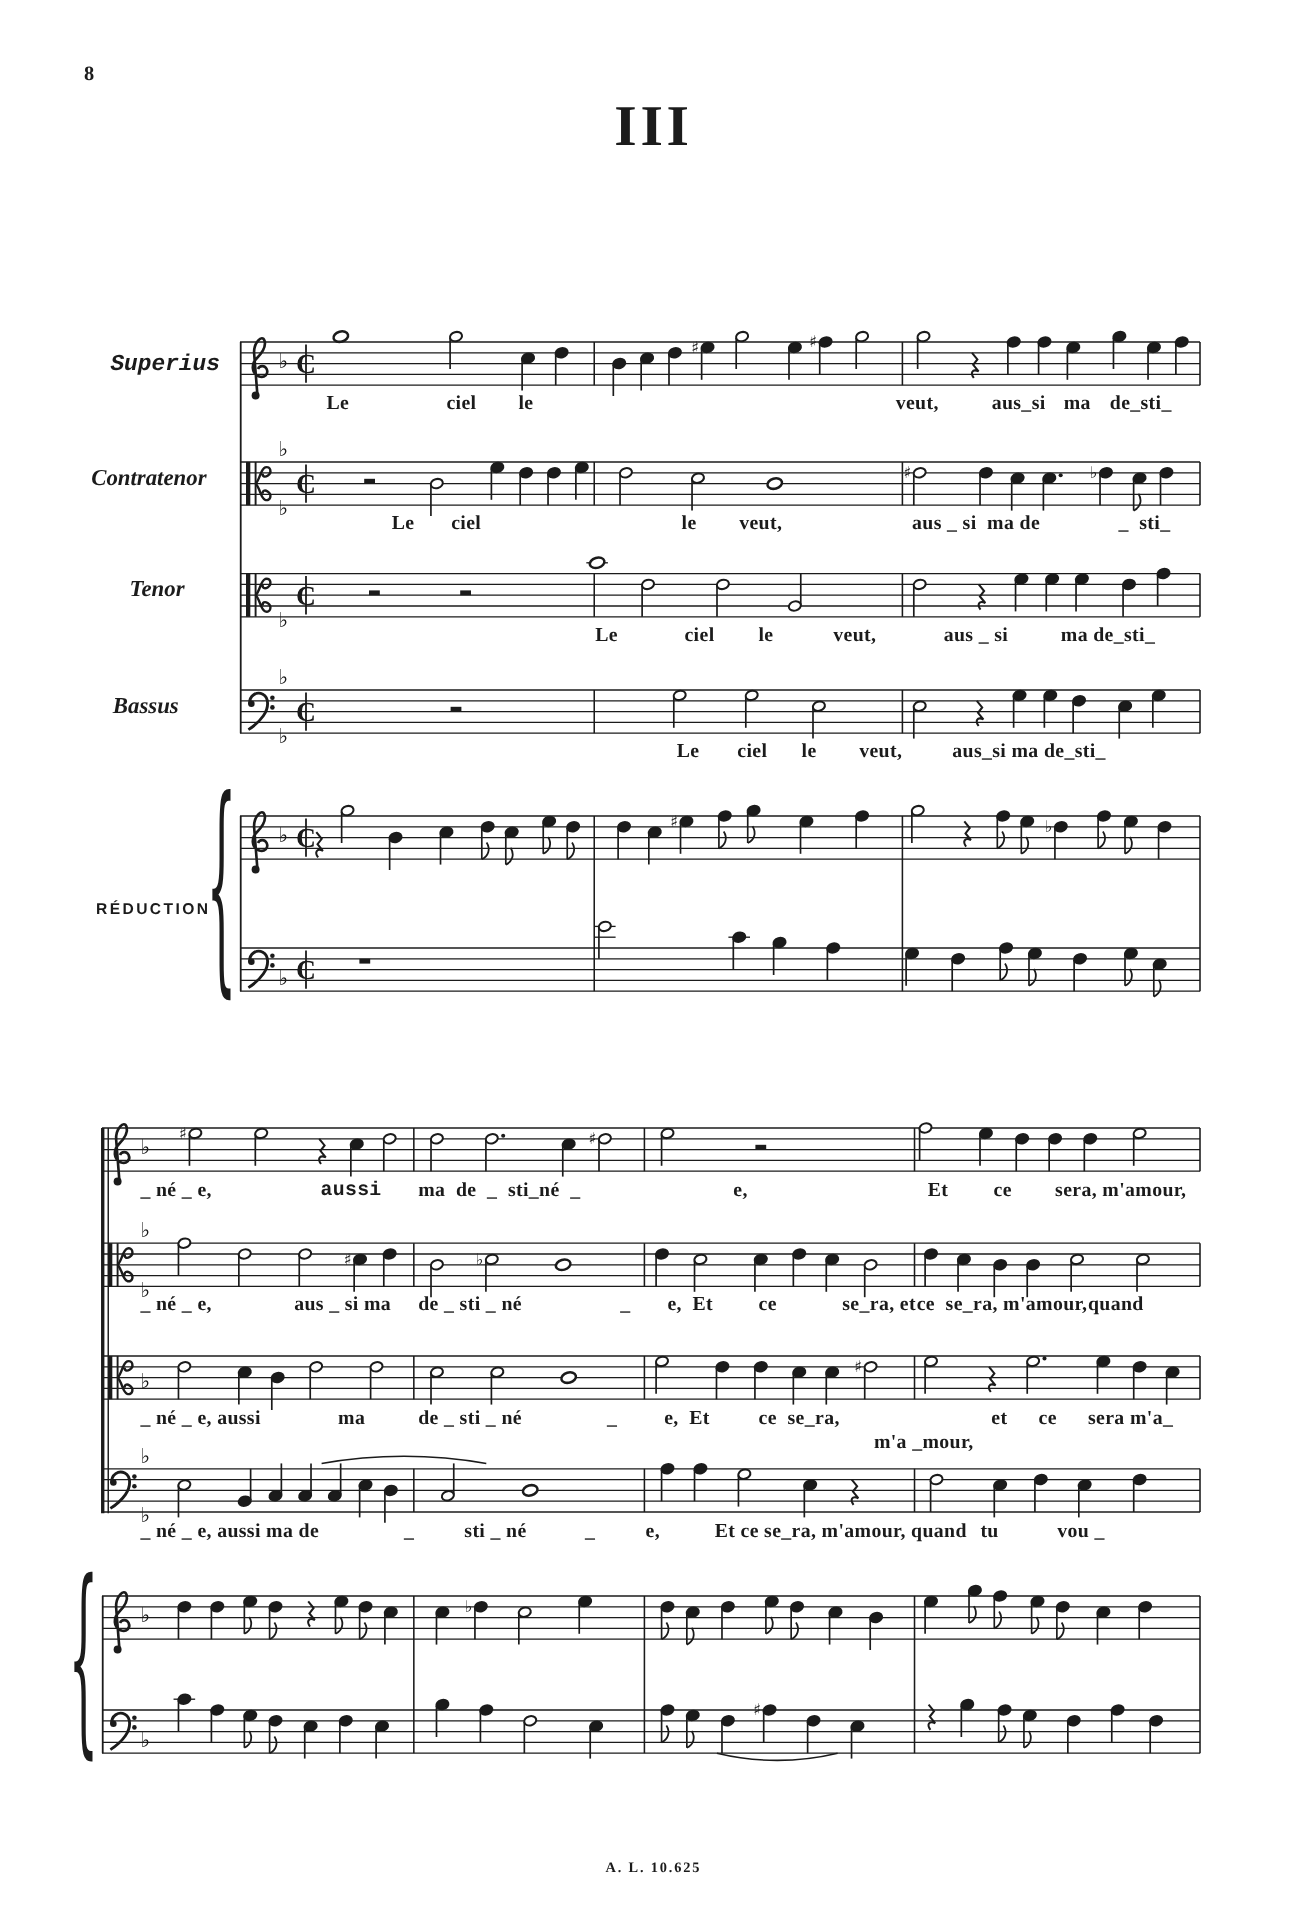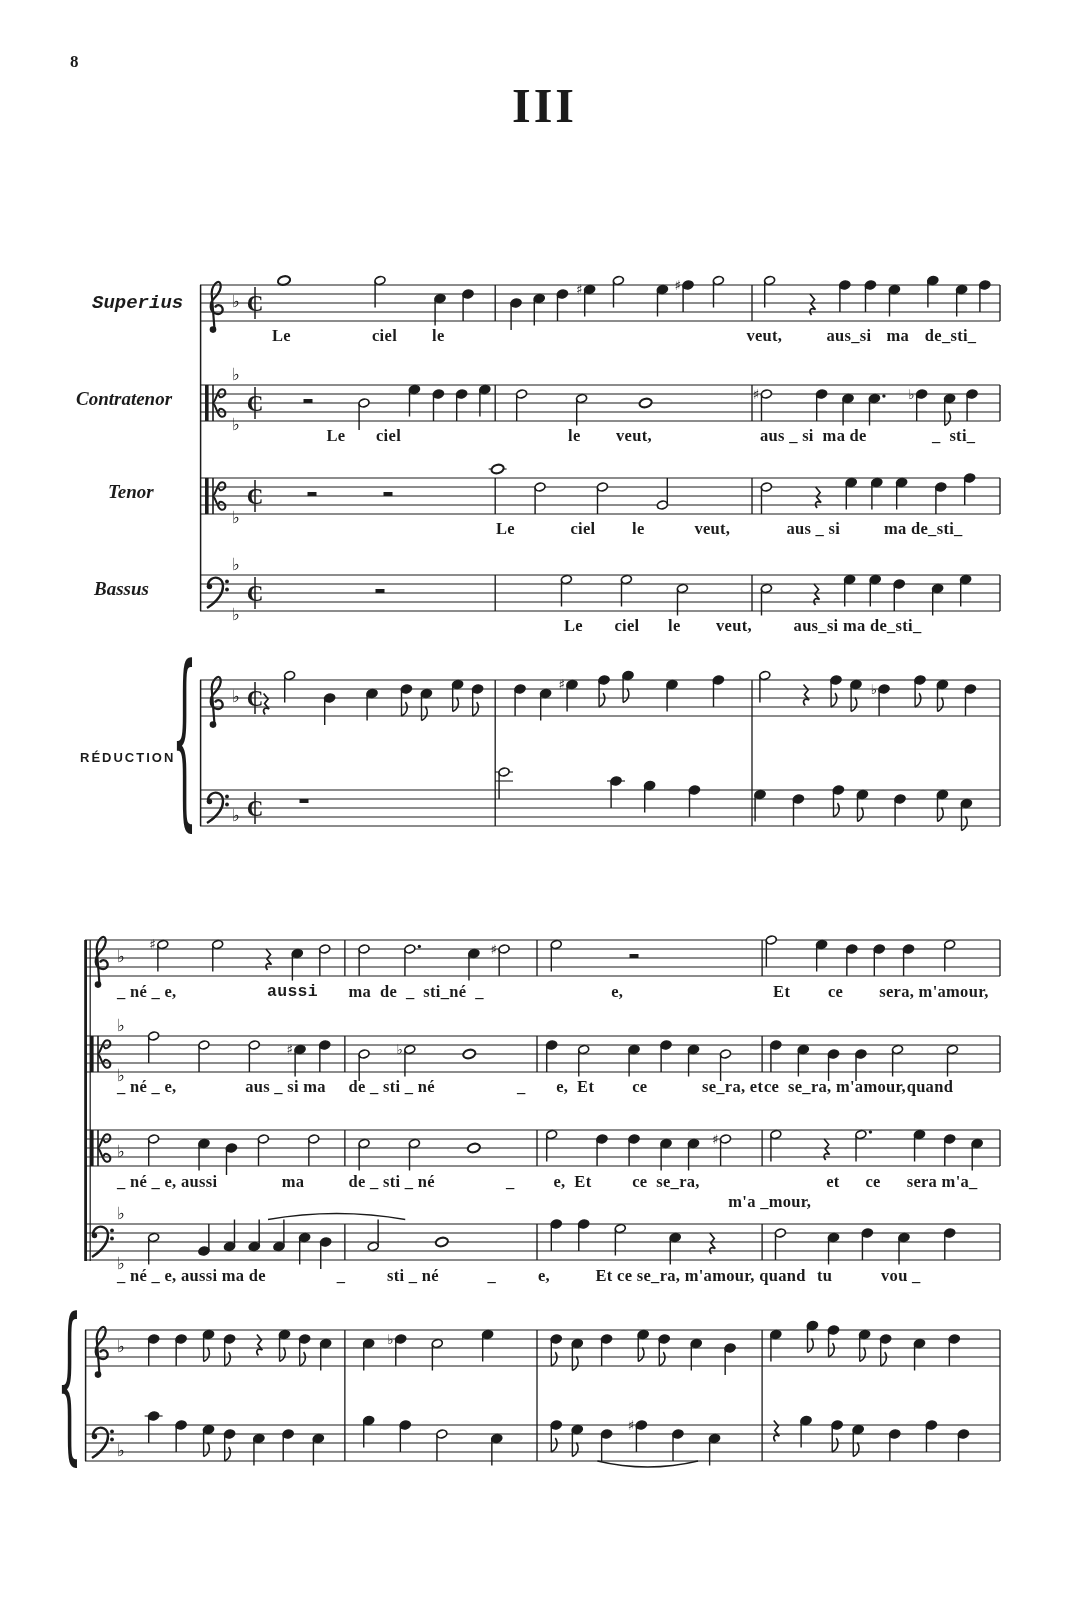--- a/index.html
+++ b/index.html
@@ -784,13 +784,14 @@
         <span style="left: 336.625px;">_</span>
         <span style="left: 386.95px;">sti _ né</span>
         <span style="left: 487.6px;">_</span>
         <span style="left: 537.925px;">e,</span>
         <span style="left: 595.57px;">Et ce se_ra, m'amour, quand</span>
         <span style="left: 817px;">tu</span>
         <span style="left: 881.05px;">vou _</span>
       </div>
     </div>
 
+  <div class="footer">A. L. 10.625</div>
 </div>
 
 </body></html>

